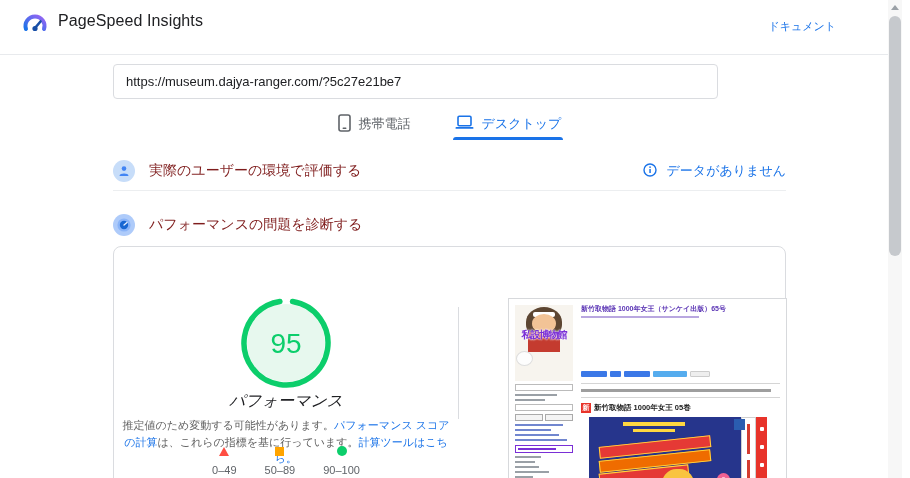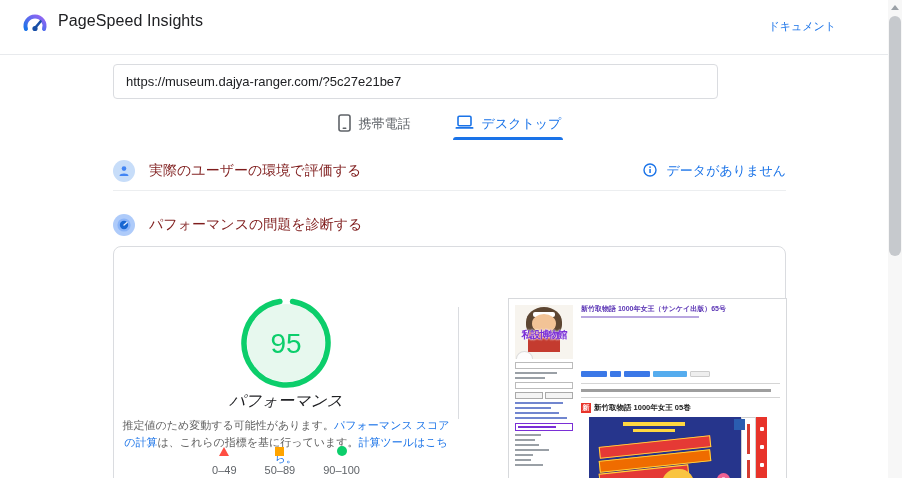--- a/index.html
+++ b/index.html
@@ -73,21 +73,21 @@
   .mk-triangle { width:0; height:0; border-left:5px solid transparent;
                  border-right:5px solid transparent; border-bottom:9px solid #ff4e42; }
   .mk-square { width:9px; height:9px; background:#ffa400; }
   .mk-circle { width:10px; height:10px; border-radius:50%; background:#0cce6b; }
   .vdivider { position:absolute; left:344px; top:60px; width:1px; height:112px; background:#dadce0; }
 
   
   .thumb { position:absolute; left:394px; top:51px; width:279px; height:215px;
            border:1px solid #d7d9dc; background:#fff; cursor:pointer; overflow:hidden; }
   .t-side { position:absolute; left:6px; top:6px; width:58px; }
-  .t-hero { position:relative; height:54px; background:#f7f4ee; overflow:hidden; }
+  .t-hero { position:relative; height:76px; background:#f7f4ee; overflow:hidden; }
   .t-hair { position:absolute; left:11px; top:2px; width:36px; height:30px; background:#5d4632; border-radius:50% 50% 40% 40%; }
   .t-band { position:absolute; left:18px; top:7px; width:22px; height:5px; background:#fff; border-radius:2px; }
   .t-face { position:absolute; left:17px; top:9px; width:24px; height:19px; background:#f2c396; border-radius:50%; }
   .t-body { position:absolute; left:13px; top:27px; width:32px; height:20px; background:#c43b2f; border-radius:4px 4px 0 0; }
   .t-cat  { position:absolute; left:1px; top:46px; width:17px; height:15px; background:#fdfdfd; border:1px solid #ddd; border-radius:50%; }
   .t-sitename { position:absolute; left:0; top:23px; width:100%; text-align:center;
                 font-size:10px; font-weight:bold; color:#7a2fd6;
                 text-shadow:0 0 2px #fff,0 0 2px #fff; letter-spacing:-1px; }
   .t-box { border:1px solid #bbb; background:#fff; height:7px; margin-top:3px; }
   .t-bar { height:2px; background:#9aa0a6; margin-top:3px; }

